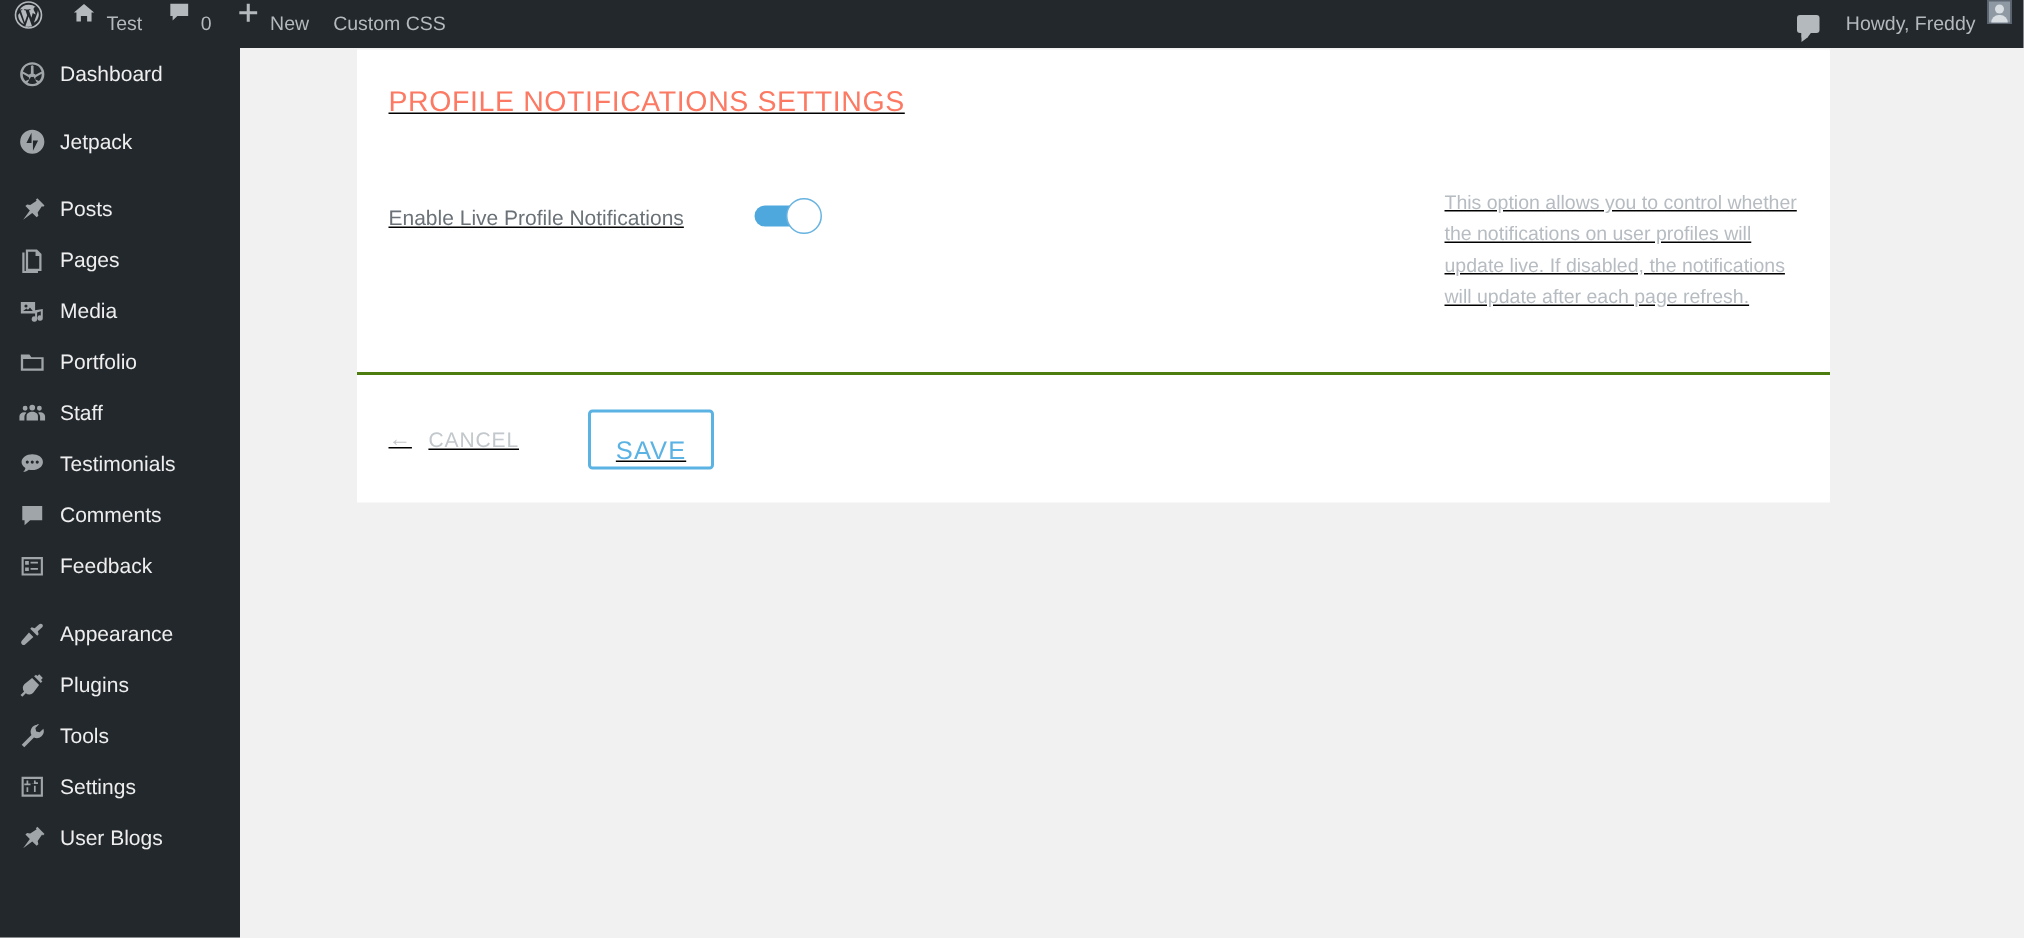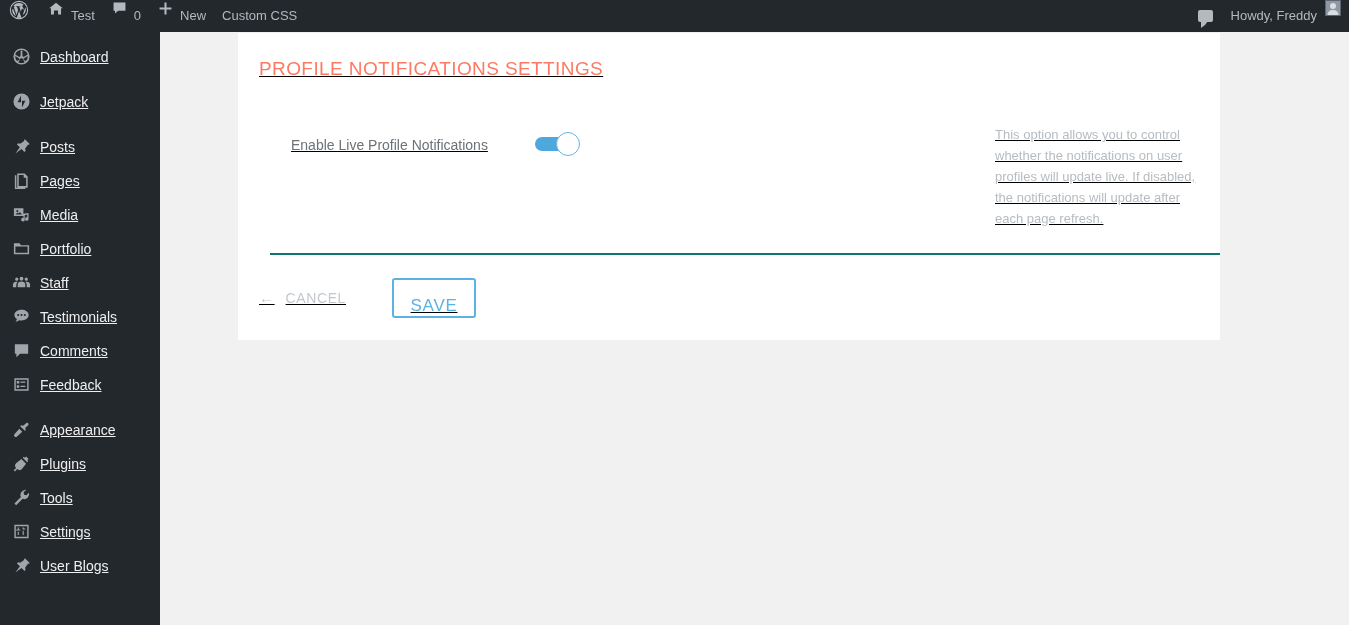--- a/index.html
+++ b/index.html
@@ -95,27 +95,26 @@
     position: absolute;
     top: 32px; left: 0;
     width: 160px;
     height: 593px;
     background: #23282d;
     z-index: 40;
   }
   .menu-item {
     height: 34px;
     display: flex;
-    align-items: flex-end;
+    align-items: center;
     padding-left: 11px;
     color: #eee;
     font-size: 14px;
     cursor: pointer;
     position: relative;
-    text-decoration: underline;
   }
   .menu-item .mi-icon {
     width: 20px;
     height: 20px;
     margin-right: 9px;
     flex: 0 0 20px;
     display: inline-flex;
     align-items: center;
     justify-content: center;
   }
@@ -143,24 +142,23 @@
   #panel-title {
     color: #fc7a63;
     font-size: 19px;
     letter-spacing: 0.4px;
     padding: 25px 0 0 21px;
     font-weight: 400;
   }
   #options-section {
     padding-top: 32px;
     padding-bottom: 24px;
-    border-bottom: 2px solid #0f766e;
+    border-bottom: 2px solid #4d7c0f;
     position: relative;
     min-height: 170px;
-    margin-left: 32px;
   }
   .option-row {
     display: flex;
     align-items: flex-start;
     padding-left: 21px;
     padding-right: 21px;
   }
   .option-label {
     color: #6b7277;
     font-size: 14px;

